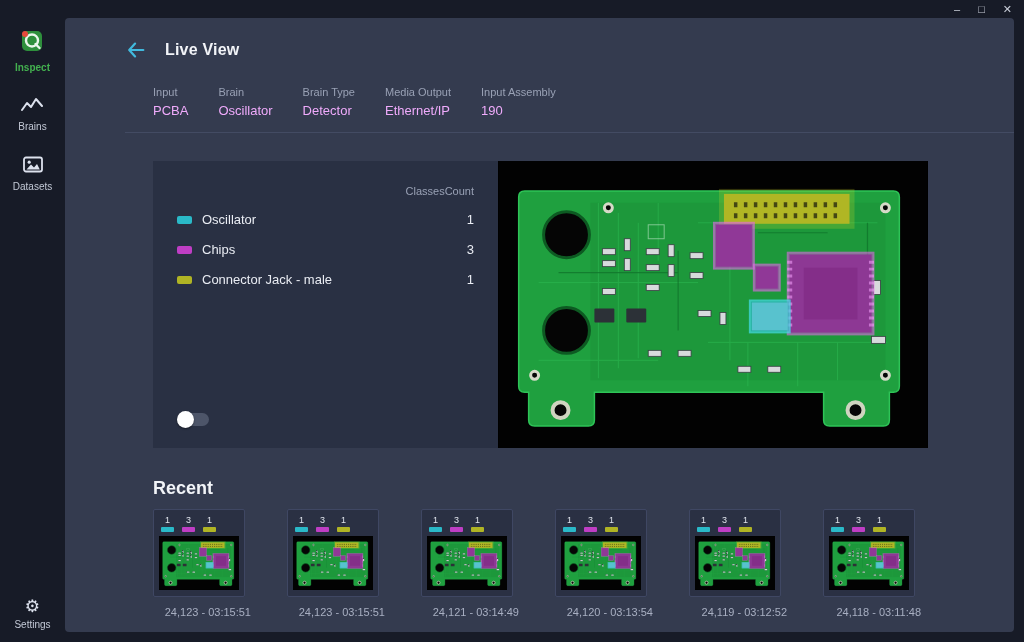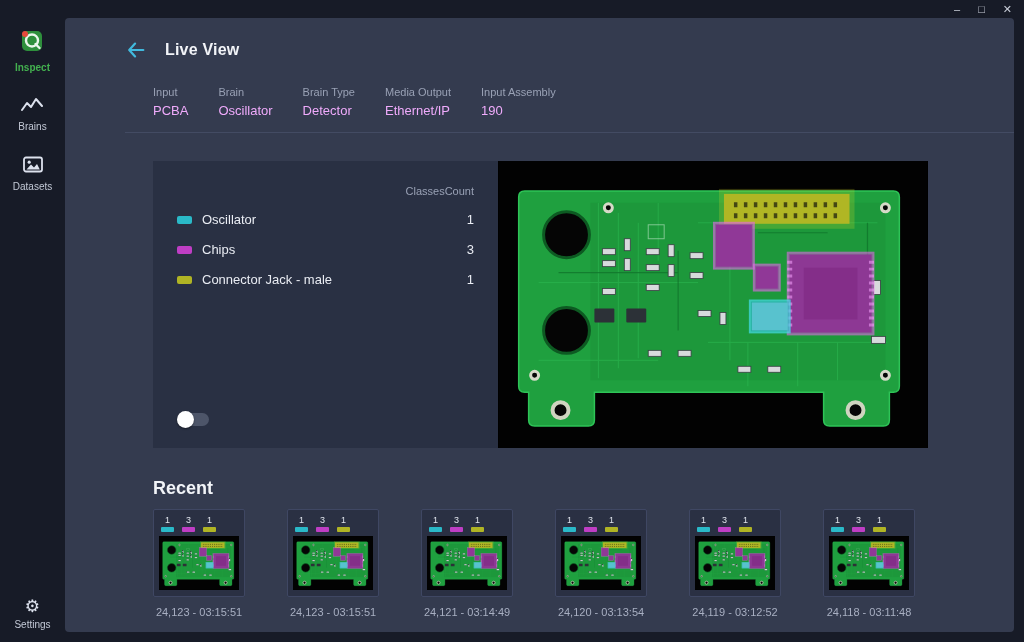--- a/index.html
+++ b/index.html
@@ -60,21 +60,21 @@
   .recent-title { font-size:18px; color:#f2f4f8; margin:0; font-weight:700; }
   .thumbs { display:flex; gap:42px; margin-top:10px; }
   .thumb { margin:0; width:92px; flex:none; }
   .thumb-card { border:1px solid #3f4763; background:#2a3043; padding:5px 5px 6px; border-radius:2px; }
   .badges { display:flex; gap:8px; padding-left:2px; }
   .badge { display:flex; flex-direction:column; align-items:center; }
   .badge-num { font-size:9px; color:#dfe3ec; height:10px; line-height:10px; }
   .badge-chip { width:13px; height:5px; border-radius:1px; margin-top:2px; display:block; }
   .thumb-img { margin-top:4px; width:80px; height:54px; background:#000; }
   .thumb-img svg { width:100%; height:100%; display:block; }
-  .thumb-caption { margin-top:9px; font-size:11px; color:#a8afc2; text-align:center; white-space:nowrap; margin-left:-6px; width:104px; }
+  .thumb-caption { margin-top:9px; font-size:11px; color:#a8afc2; text-align:right; white-space:nowrap; margin-left:-6px; width:104px; }
   .hidden-defs { position:absolute; width:0; height:0; overflow:hidden; }
 </style>
 </head>
 <body>
 
 <svg class="hidden-defs" aria-hidden="true">
   <defs>
     <g id="pcb-art">
       <rect x="0" y="0" width="430" height="288" fill="#020202"></rect>
       <path d="M26,30 L396,30 Q402,30 402,36 L402,226 Q402,232 396,232 L392,232 L392,260 Q392,266 386,266 L332,266 Q326,266 326,260 L326,232 L96,232 L96,260 Q96,266 90,266 L36,266 Q30,266 30,260 L30,232 L26,232 Q20,232 20,226 L20,36 Q20,30 26,30 Z" fill="#1fa03f" stroke="#2ec457" stroke-width="1.5"></path>

